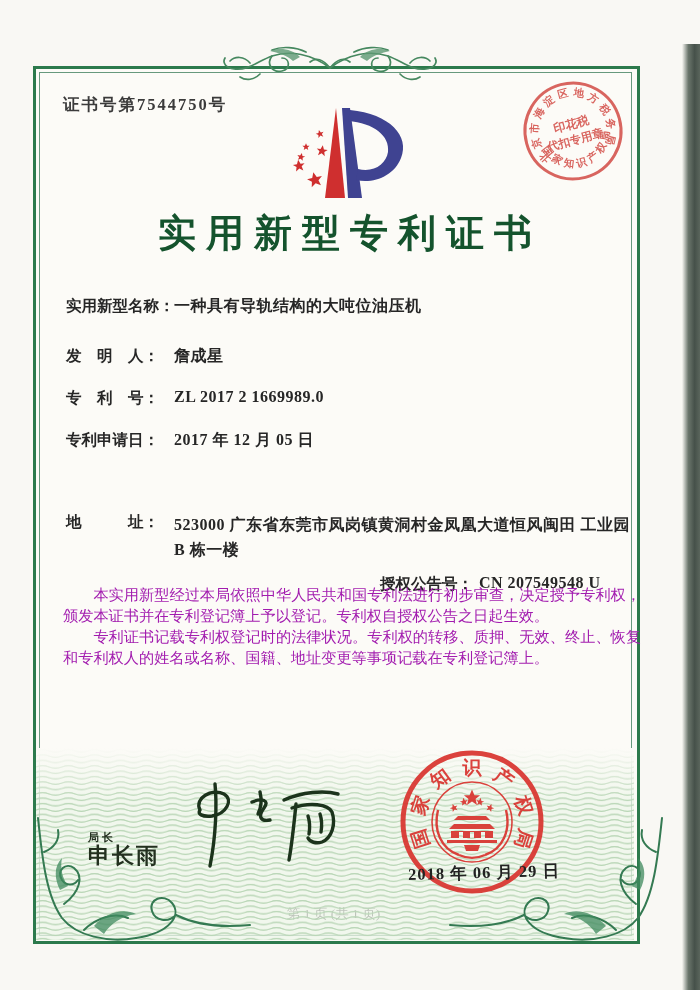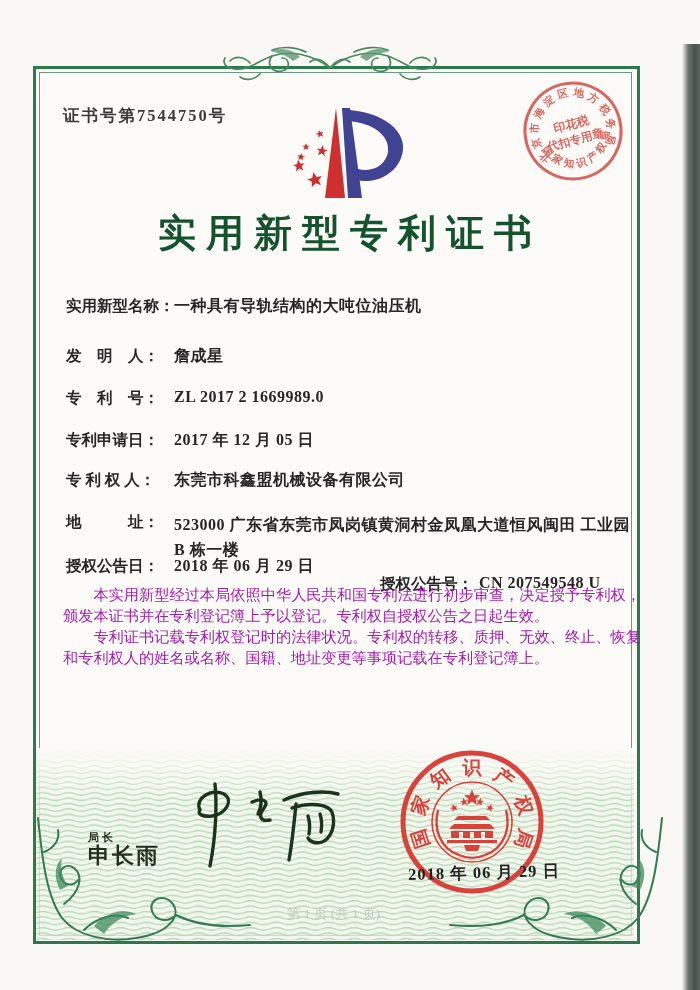--- a/index.html
+++ b/index.html
@@ -5,21 +5,21 @@
   html,body{margin:0;padding:0;}
   body{background:#e9e8e4;font-family:"Liberation Serif","DejaVu Serif",serif;}
   .page{position:relative;width:700px;height:990px;margin:0 auto;background:#f9f8f4;overflow:hidden;}
   .scan-edge{position:absolute;right:0;top:44px;width:18px;height:946px;
     background:linear-gradient(to right,rgba(120,130,120,0) 0%,#6b766c 35%,#46514a 70%,#5a655c 100%);}
   .frame-outer{position:absolute;left:33px;top:66px;width:601px;height:872px;
     border:3px solid #2c7a4c;background:#fcfbf7;}
   .frame-inner{position:absolute;left:39px;top:72px;width:591px;height:862px;
     border:1px solid #67997d;}
   .abs{position:absolute;}
-  .cert-no{left:63px;top:105px;font-size:16.5px;letter-spacing:2px;color:#3b3b3b;font-weight:600;font-family:Liberation Serif, serif;}
+  .cert-no{left:63px;top:94px;font-size:16.5px;letter-spacing:2px;color:#3b3b3b;font-weight:600;font-family:Liberation Serif, serif;}
   .title{left:0;top:208px;width:700px;text-align:center;font-size:38px;font-weight:600;
     letter-spacing:10px;color:#14532d;}
   .row{left:66px;font-size:16px;color:#262626;font-weight:600;white-space:nowrap;}
   .row .lab{display:inline-block;width:108px;font-size:15.5px;vertical-align:top;}
   .row .val{display:inline-block;vertical-align:top;letter-spacing:.5px;}
   .val-wrap{white-space:normal;width:464px;line-height:25px;}
   .paras{left:63px;top:584px;width:578px;font-size:15.2px;line-height:21px;color:#a21caf;
     text-align:justify;}
   .paras p{margin:0;text-indent:2em;}
   .ftitle{left:88px;top:806px;font-size:11px;color:#23301f;font-weight:600;letter-spacing:3px;margin-top:24px;}
@@ -131,28 +131,22 @@
   </div>
   <div class="abs row" style="top:296px;">
     <span class="lab">实用新型名称：</span><span class="val">一种具有导轨结构的大吨位油压机</span>
   </div>
   <div class="abs row" style="top:388px;">
     <span class="lab">专　利　号：</span><span class="val">ZL 2017 2 1669989.0</span>
   </div>
   <div class="abs row" style="top:430px;">
     <span class="lab">专利申请日：</span><span class="val">2017 年 12 月 05 日</span>
   </div>
-  <div class="abs row" style="top:470px;">
-    <span class="lab">专 利 权 人：</span><span class="val">东莞市科鑫盟机械设备有限公司</span>
-  </div>
   <div class="abs row" style="top:512px;">
     <span class="lab">地　　　址：</span><span class="val val-wrap">523000 广东省东莞市凤岗镇黄洞村金凤凰大道恒风闽田 工业园 B 栋一楼</span>
-  </div>
-  <div class="abs row" style="top:556px;">
-    <span class="lab">授权公告日：</span><span class="val">2018 年 06 月 29 日</span>
   </div>
   <div class="abs row" style="left:380px;top:574px;">
     <span class="lab" style="width:auto;margin-right:6px;">授权公告号：</span><span class="val">CN 207549548 U</span>
   </div>
 
   <div class="abs paras">
     <p>本实用新型经过本局依照中华人民共和国专利法进行初步审查，决定授予专利权，颁发本证书并在专利登记簿上予以登记。专利权自授权公告之日起生效。</p>
     <p>专利证书记载专利权登记时的法律状况。专利权的转移、质押、无效、终止、恢复和专利权人的姓名或名称、国籍、地址变更等事项记载在专利登记簿上。</p>
   </div>
 

